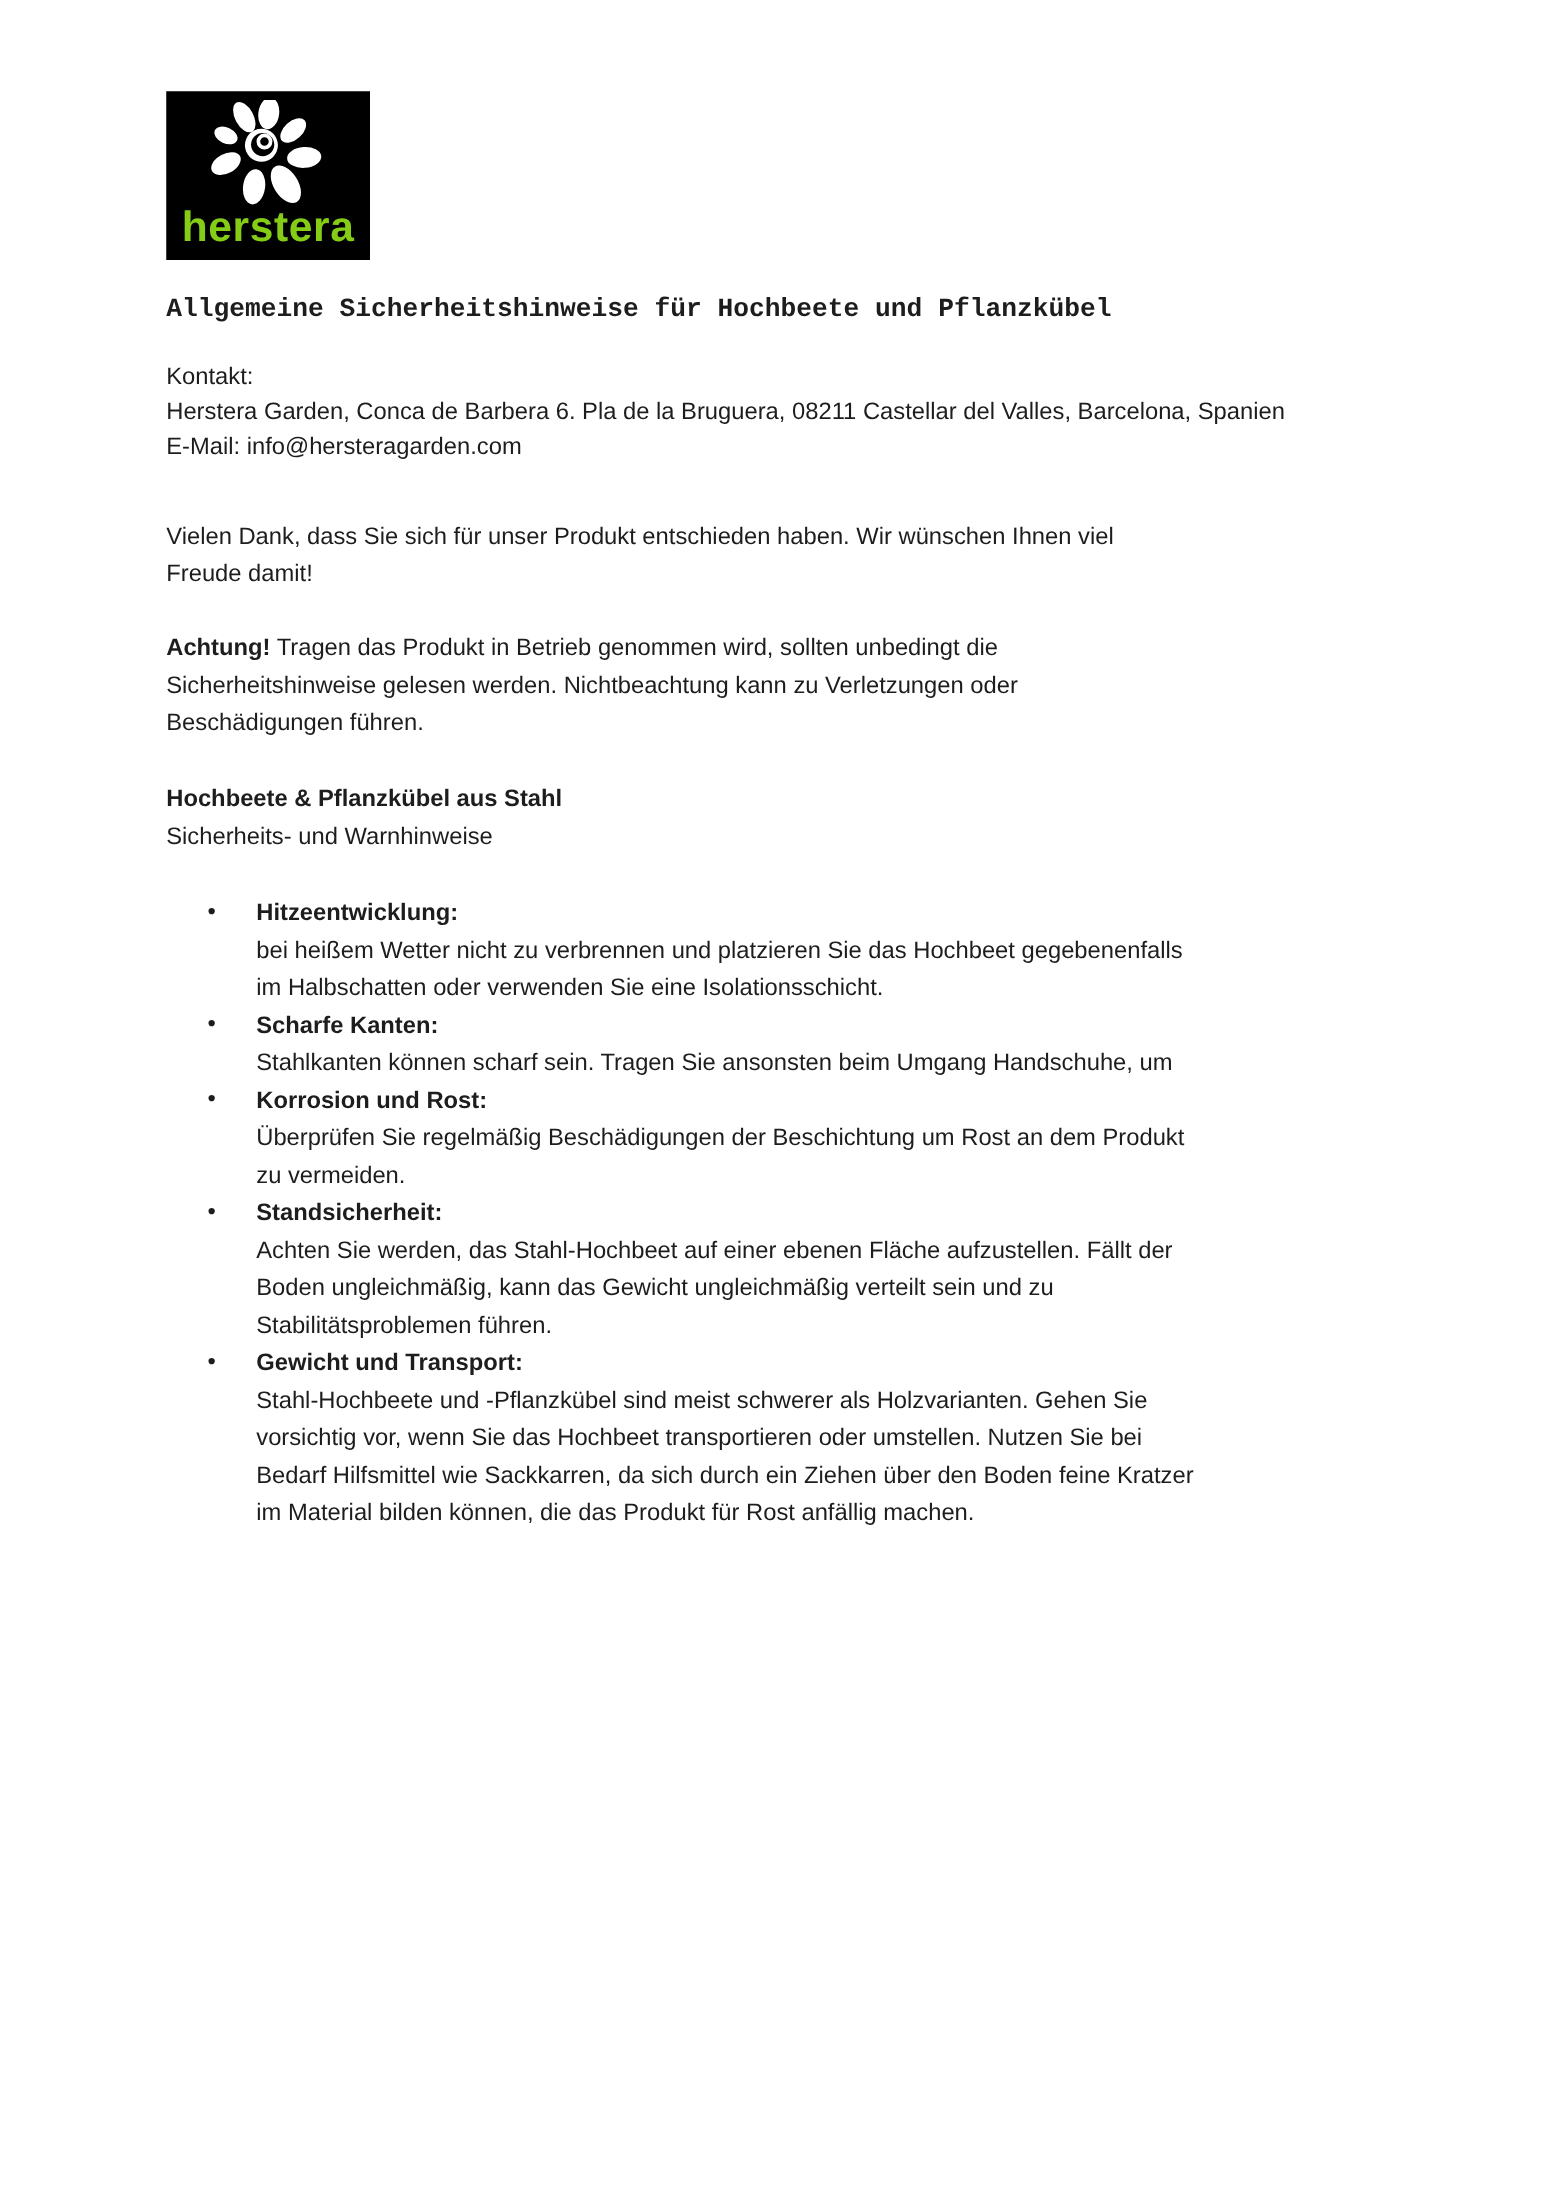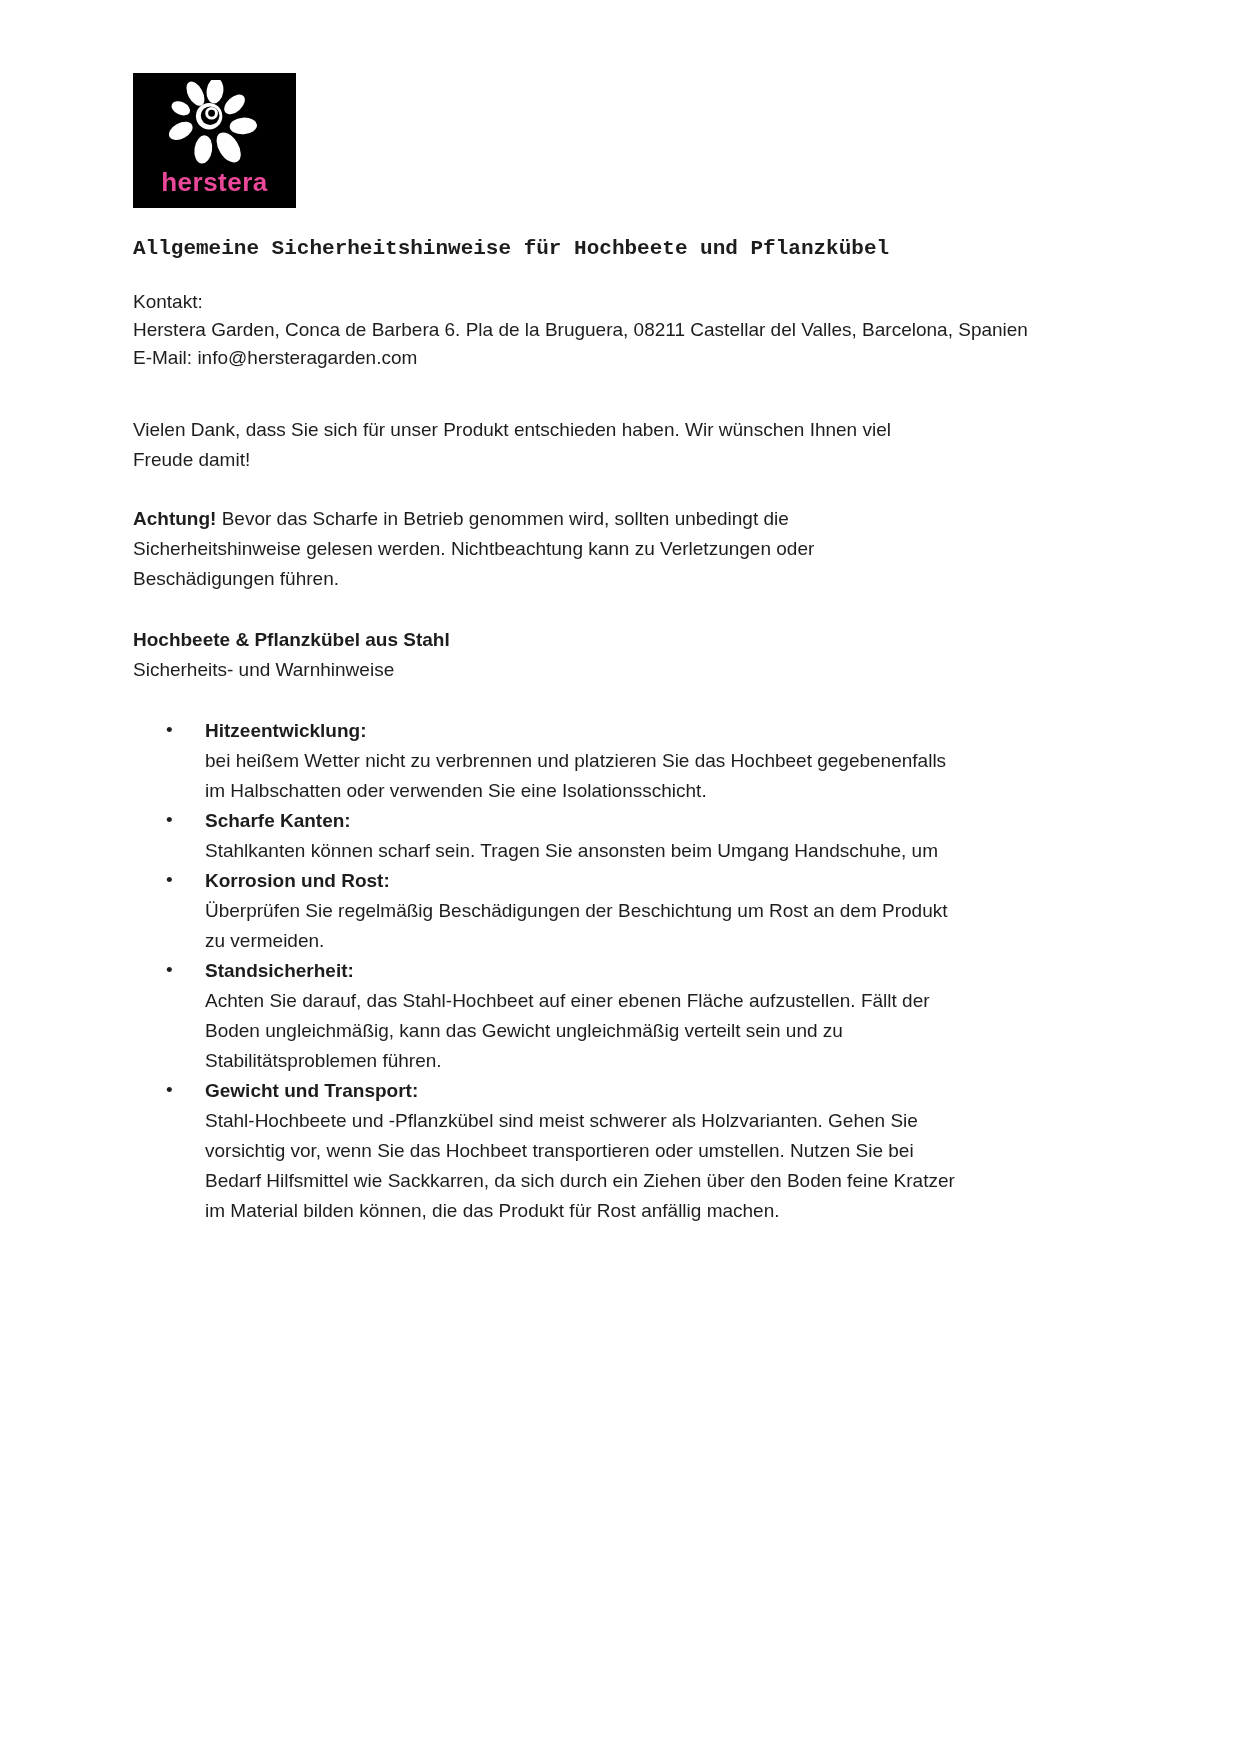--- a/index.html
+++ b/index.html
@@ -12,21 +12,21 @@
     overflow:hidden;
   }
   .content{position:absolute;left:133px;top:73px;width:1000px;}
   
   .logo{
     width:163px;height:135px;background:#000000;
     display:flex;flex-direction:column;align-items:center;justify-content:flex-start;
   }
   .logo svg{width:100px;height:88px;margin-top:7px;display:block;}
   .brand{
-    color:#ec4899;font-weight:700;font-size:26px;line-height:26px;
+    color:#84cc16;font-weight:700;font-size:34px;line-height:26px;
     letter-spacing:0.5px;margin-top:1px;
   }
   
   .title{
     margin:26px 0 0 0;
     font-size:21px;font-weight:700;line-height:30px;font-family:Liberation Mono, monospace;
   }
   .body-text{font-size:19px;line-height:30px;}
   .contact{margin-top:24px;line-height:28px;}
   .tl{white-space:nowrap;}
@@ -76,21 +76,21 @@
         <div class="tl">E-Mail: info@hersteragarden.com</div>
       </div>
 
     <div class="body-text intro">
         <div class="tl">Vielen Dank, dass Sie sich für unser Produkt entschieden haben. Wir wünschen Ihnen viel</div>
         <div class="tl">Freude damit!</div>
       </div>
 
     <div class="body-text warning">
       <div class="tl">
-        <span class="b">Achtung!</span><span> Bevor das Scharfe in Betrieb genommen wird, sollten unbedingt die</span>
+        <span class="b">Achtung!</span><span> Tragen das Produkt in Betrieb genommen wird, sollten unbedingt die</span>
       </div>
       <div>
           <div class="tl">Sicherheitshinweise gelesen werden. Nichtbeachtung kann zu Verletzungen oder</div>
           <div class="tl">Beschädigungen führen.</div>
         </div>
     </div>
 
     <div class="body-text section-head">
       <div class="tl b">Hochbeete &amp; Pflanzkübel aus Stahl</div>
       <div class="tl">Sicherheits- und Warnhinweise</div>
@@ -117,21 +117,21 @@
         <div class="tl b">Korrosion und Rost:</div>
         <div>
             <div class="tl">Überprüfen Sie regelmäßig Beschädigungen der Beschichtung um Rost an dem Produkt</div>
             <div class="tl">zu vermeiden.</div>
           </div>
       </li>
       <li>
         <span class="marker">•</span>
         <div class="tl b">Standsicherheit:</div>
         <div>
-            <div class="tl">Achten Sie darauf, das Stahl-Hochbeet auf einer ebenen Fläche aufzustellen. Fällt der</div>
+            <div class="tl">Achten Sie werden, das Stahl-Hochbeet auf einer ebenen Fläche aufzustellen. Fällt der</div>
             <div class="tl">Boden ungleichmäßig, kann das Gewicht ungleichmäßig verteilt sein und zu</div>
             <div class="tl">Stabilitätsproblemen führen.</div>
           </div>
       </li>
       <li>
         <span class="marker">•</span>
         <div class="tl b">Gewicht und Transport:</div>
         <div>
             <div class="tl">Stahl-Hochbeete und -Pflanzkübel sind meist schwerer als Holzvarianten. Gehen Sie</div>
             <div class="tl">vorsichtig vor, wenn Sie das Hochbeet transportieren oder umstellen. Nutzen Sie bei</div>

